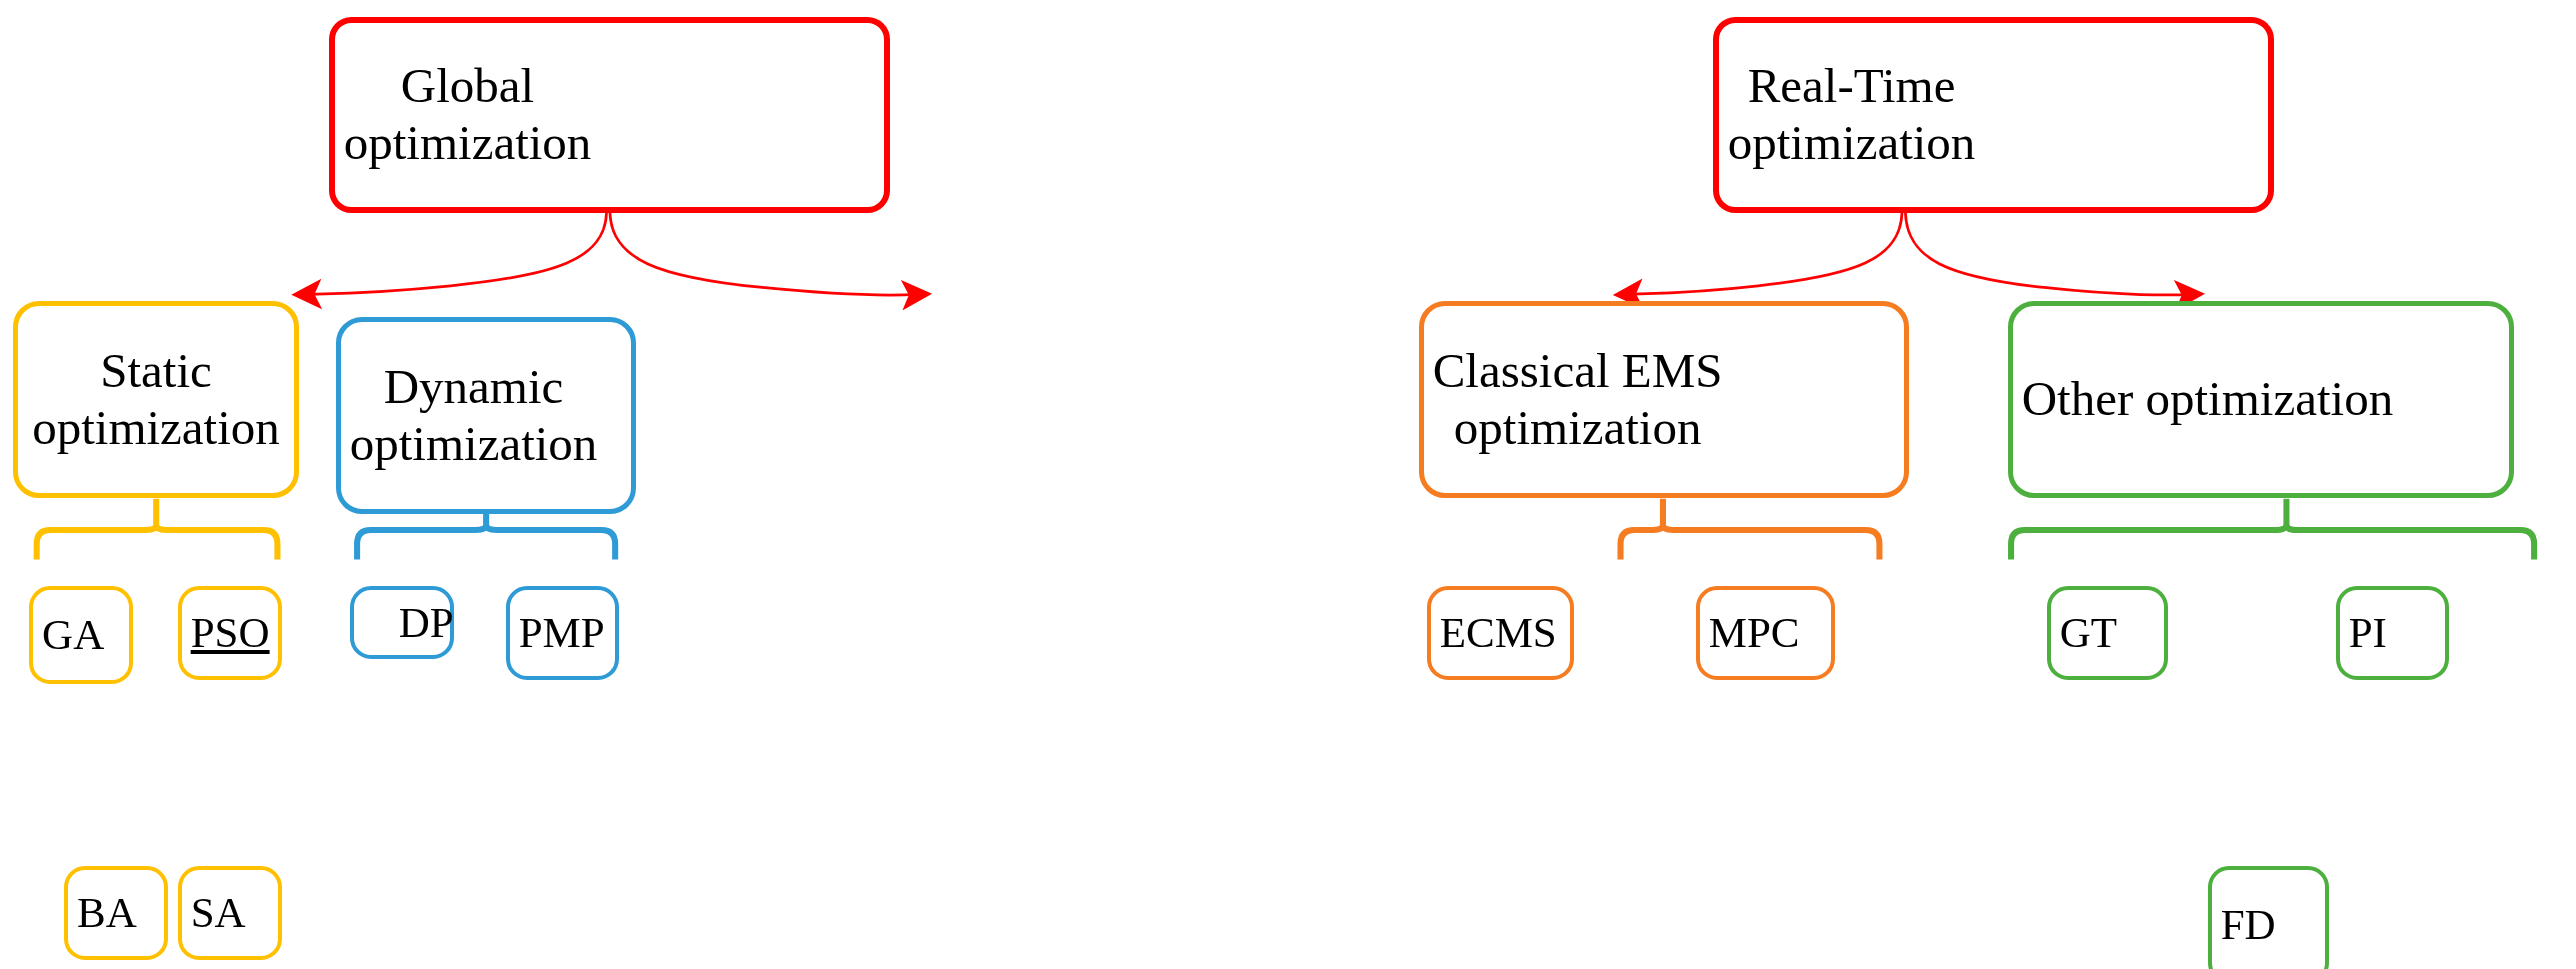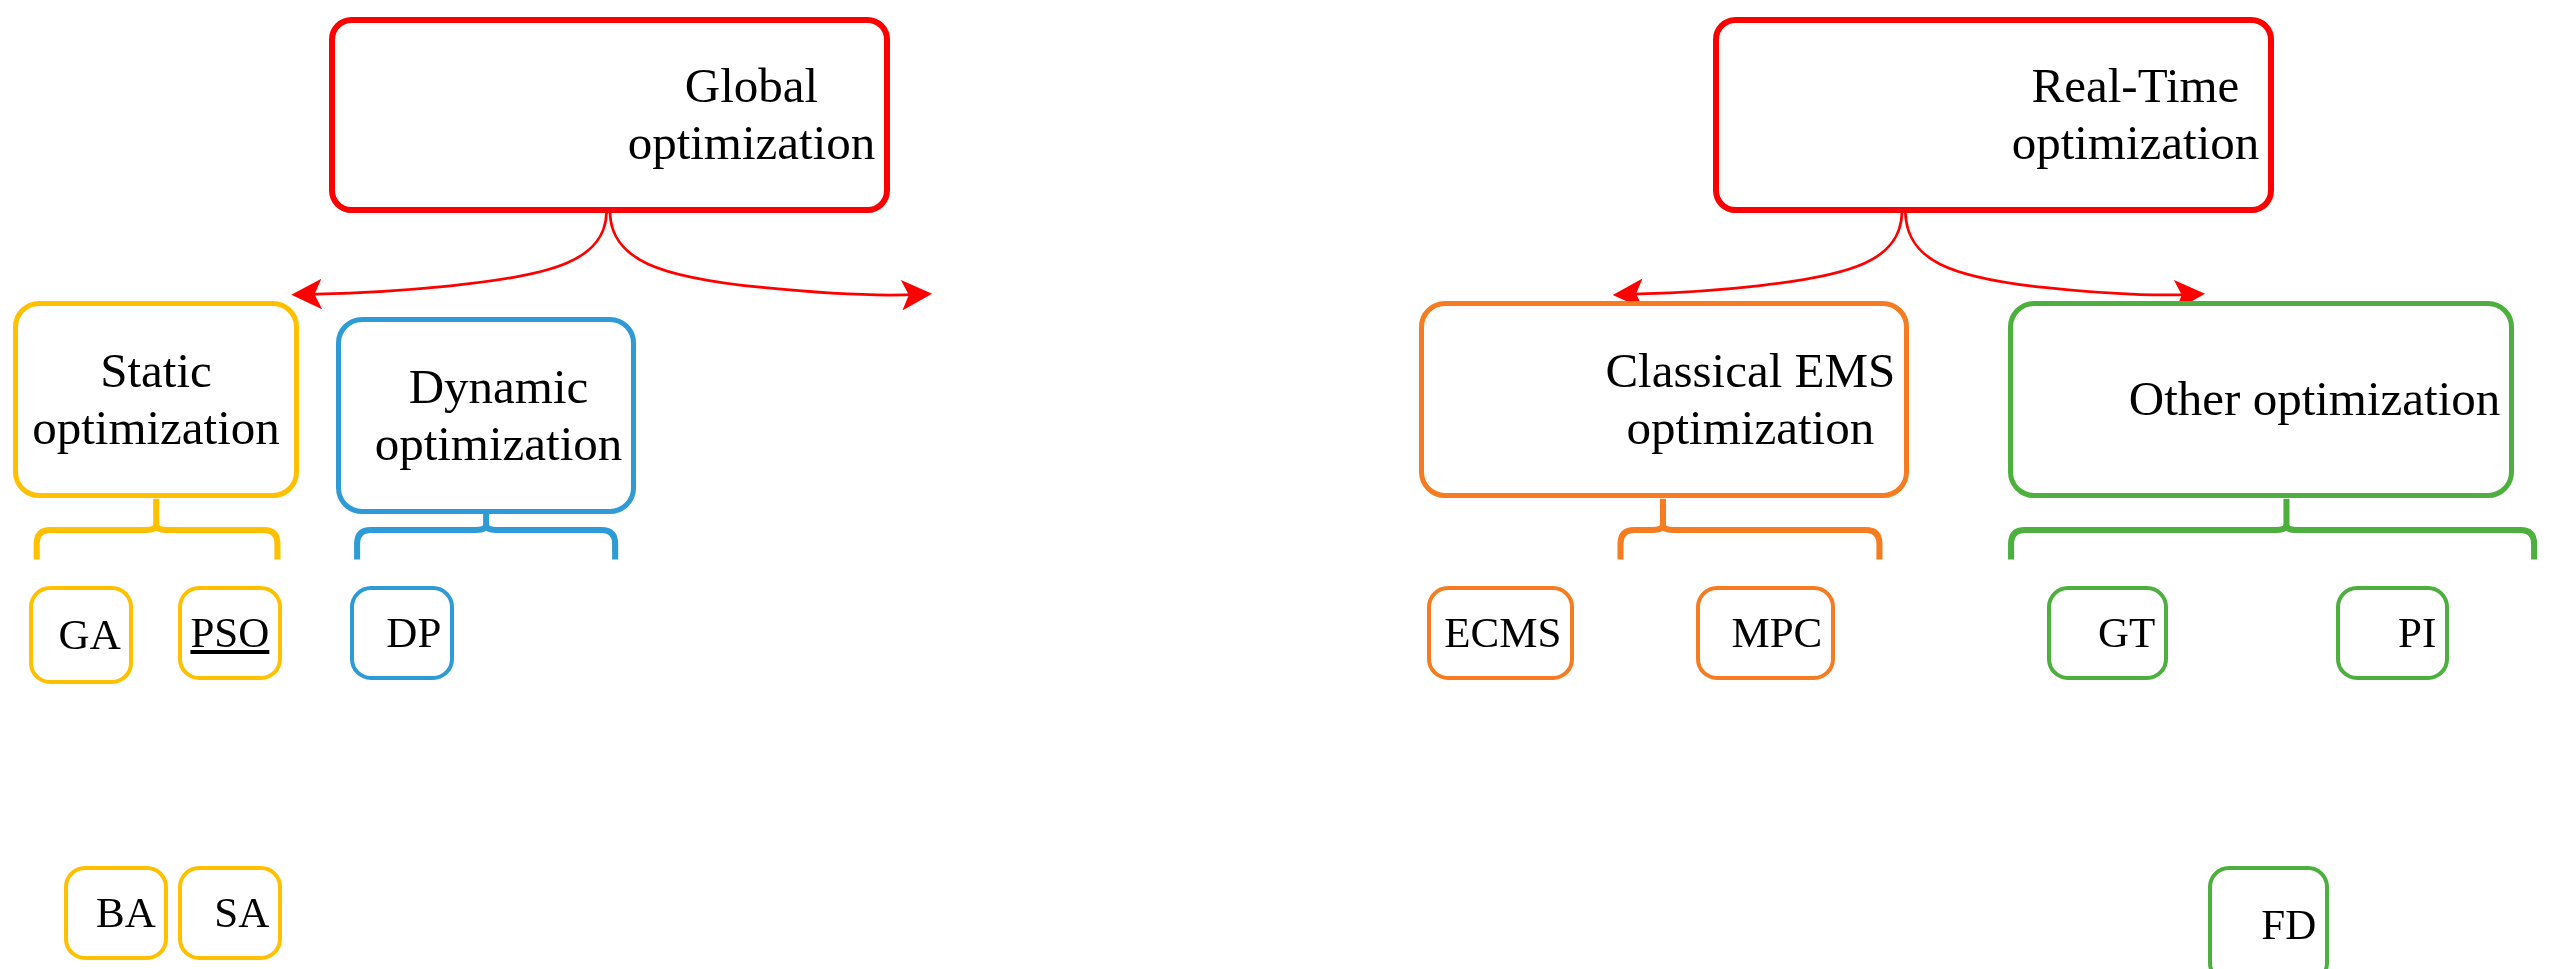--- a/index.html
+++ b/index.html
@@ -23,21 +23,21 @@
     top: 0;
     width: 2576px;
     height: 969px;
   }
   .node {
     position: absolute;
     box-sizing: border-box;
     background: #ffffff;
     display: flex;
     align-items: center;
-    justify-content: flex-end;
+    justify-content: flex-start;
     text-align: center;
     color: #000000;
     line-height: 1.16;
     z-index: 2;
   }
   .node-l1 {
     border-width: 6px;
     border-style: solid;
     border-radius: 22.5px;
     font-size: 49px;
@@ -119,24 +119,27 @@
   </div>
 
   <div class="node node-leaf" style="left:29.4px; top:866px; width:104px; height:94px; border-color:#FFC000;margin-left:35px;">
     <span class="node-label">BA</span>
   </div>
 
   <div class="node node-leaf" style="left:178px; top:866px; width:104px; height:94px; border-color:#FFC000;">
     <span class="node-label">SA</span>
   </div>
 
-  <div class="node node-leaf" style="left:350px; top:586px; width:104px; height:94px; border-color:#2E9BD6;">
+  <div class="node node-leaf" style="left:350px; top:586px; width:104px; height:73px; border-color:#2E9BD6;padding-left:36px;">
     <span class="node-label">DP</span>
   </div>
 
+  <div class="node node-leaf" style="left:506px; top:586px; width:113px; height:94px; border-color:#2E9BD6;">
+    <span class="node-label">PMP</span>
+  </div>
 
   <div class="node node-l1" style="left:1713px; top:17.3px; width:561px; height:196px; border-color:#FF0000;">
     <span class="node-label">Real-Time
 optimization</span>
   </div>
 
   <div class="node node-l2" style="left:1419px; top:301px; width:490px; height:197px; border-color:#F57C20;">
     <span class="node-label">Classical EMS
 optimization</span>
   </div>

